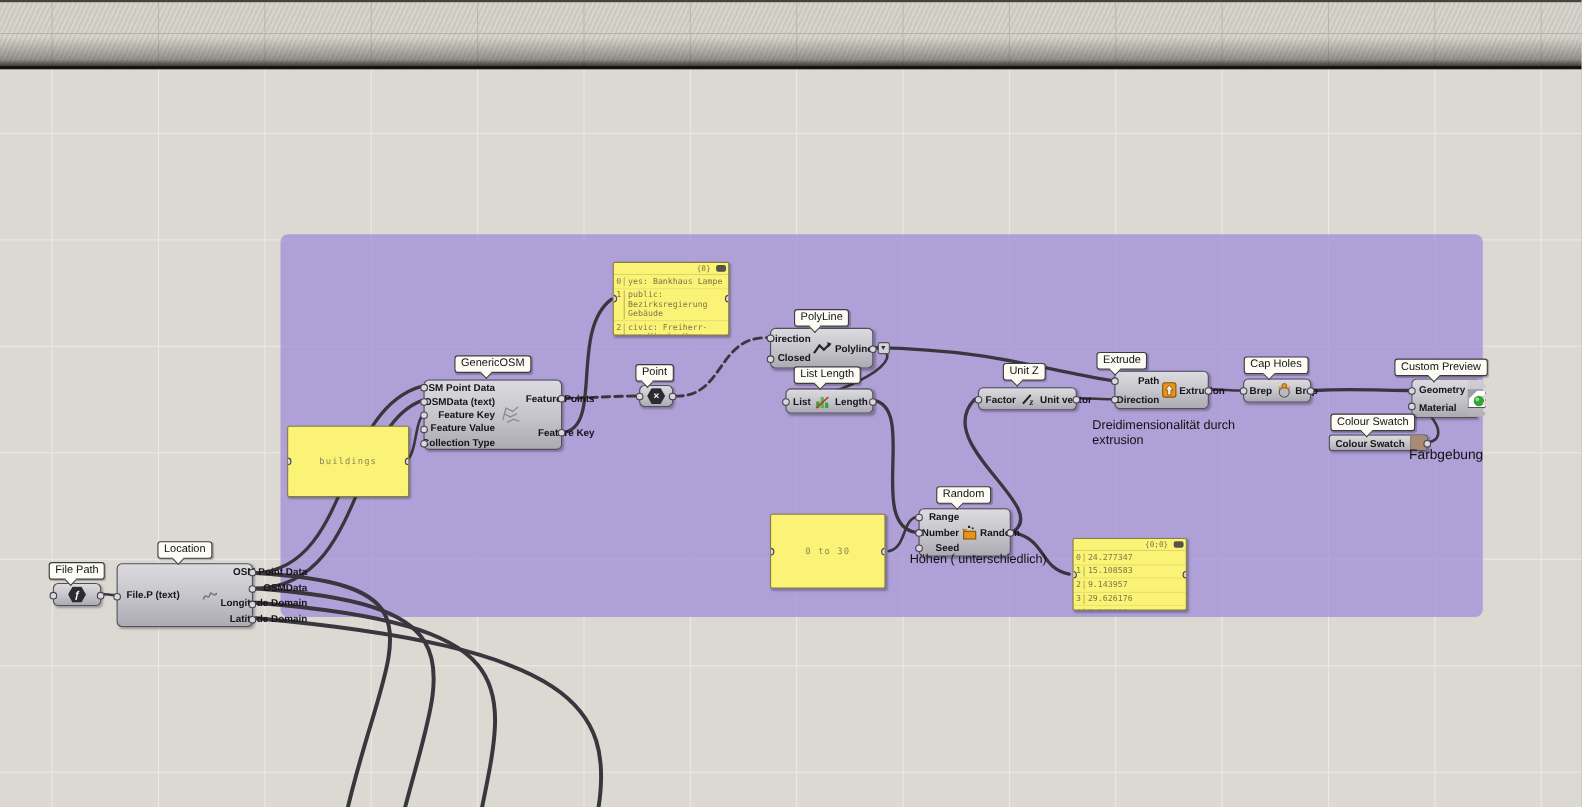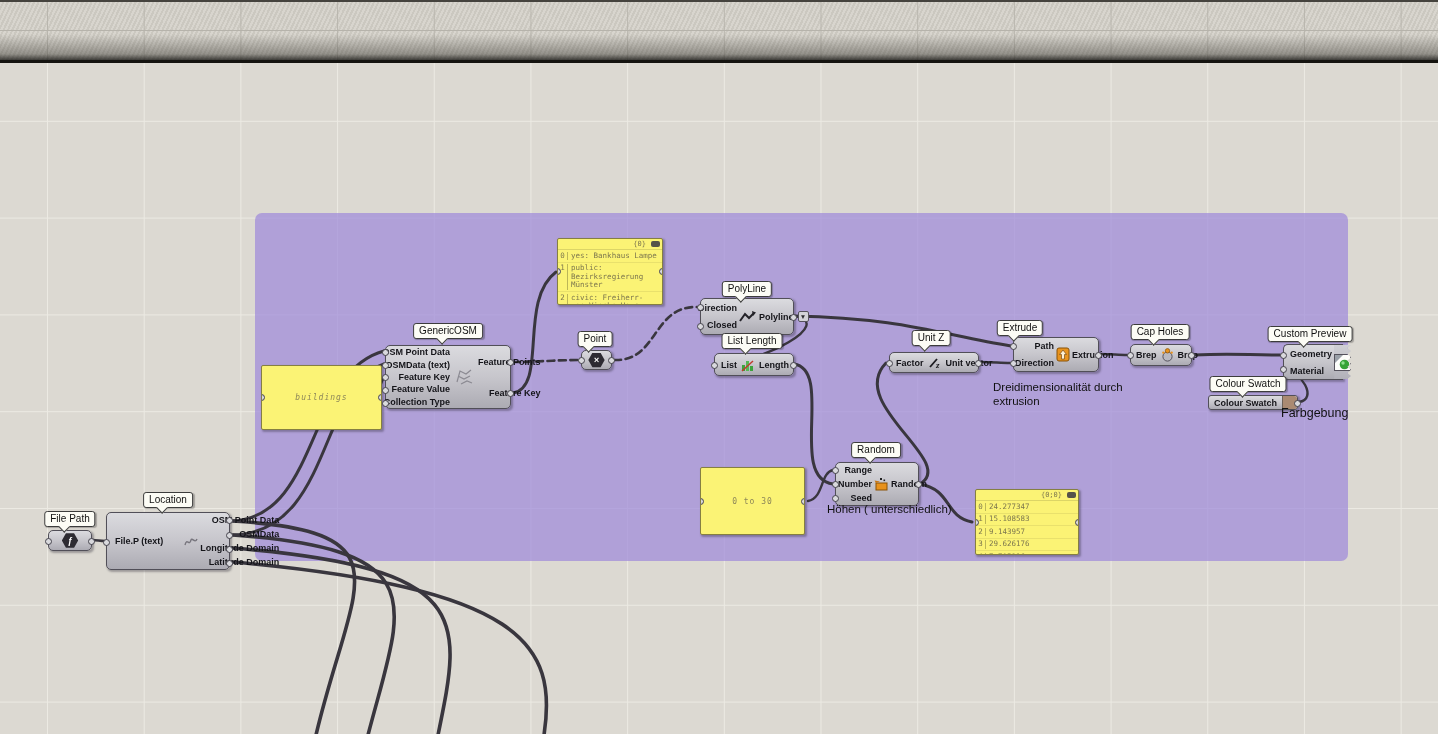--- a/index.html
+++ b/index.html
@@ -130,21 +130,21 @@
       <span class="lbl">Latitude Domain</span>
     </div>
     <span class="nub l" style="top:26px"></span>
     <span class="nub r" style="top:4px"></span>
     <span class="nub r" style="top:19px"></span>
     <span class="nub r" style="top:33px"></span>
     <span class="nub r" style="top:47px"></span>
   </div>
   <div class="tag" style="left:168px;top:492px;">Location</div>
 
-  <div class="panel" style="left:261px;top:365px;width:121px;height:65px;font-style:italic;">
+  <div class="panel" style="left:261px;top:387px;width:111px;height:65px;">
     <div class="center">buildings</div>
     <span class="nub l" style="top:28px"></span>
     <span class="nub r" style="top:28px"></span>
   </div>
 
   <div class="comp" style="left:385px;top:345px;width:126px;height:64px;">
     <div class="col" style="width:66px;">
       <span class="lbl">OSM Point Data</span>
       <span class="lbl">OSMData (text)</span>
       <span class="lbl">Feature Key</span>
@@ -174,21 +174,21 @@
     <div class="panel-head">
       <span>{0}</span>
       <span class="scrollnub"></span>
     </div>
     <div class="prow">
       <span class="pidx">0</span>
         <span class="ptxt">yes: Bankhaus Lampe</span>
       </div>
     <div class="prow">
       <span class="pidx">1</span>
-        <span class="ptxt">public: Bezirksregierung Münster</span>
+        <span class="ptxt">public: Bezirksregierung Gebäude</span>
       </div>
     <div class="prow">
       <span class="pidx">2</span>
         <span class="ptxt">civic: Freiherr-von-Vincke-Haus</span>
       </div>
 
     <span class="nub l" style="top:29px"></span>
     <span class="nub r" style="top:29px"></span>
   </div>
 

